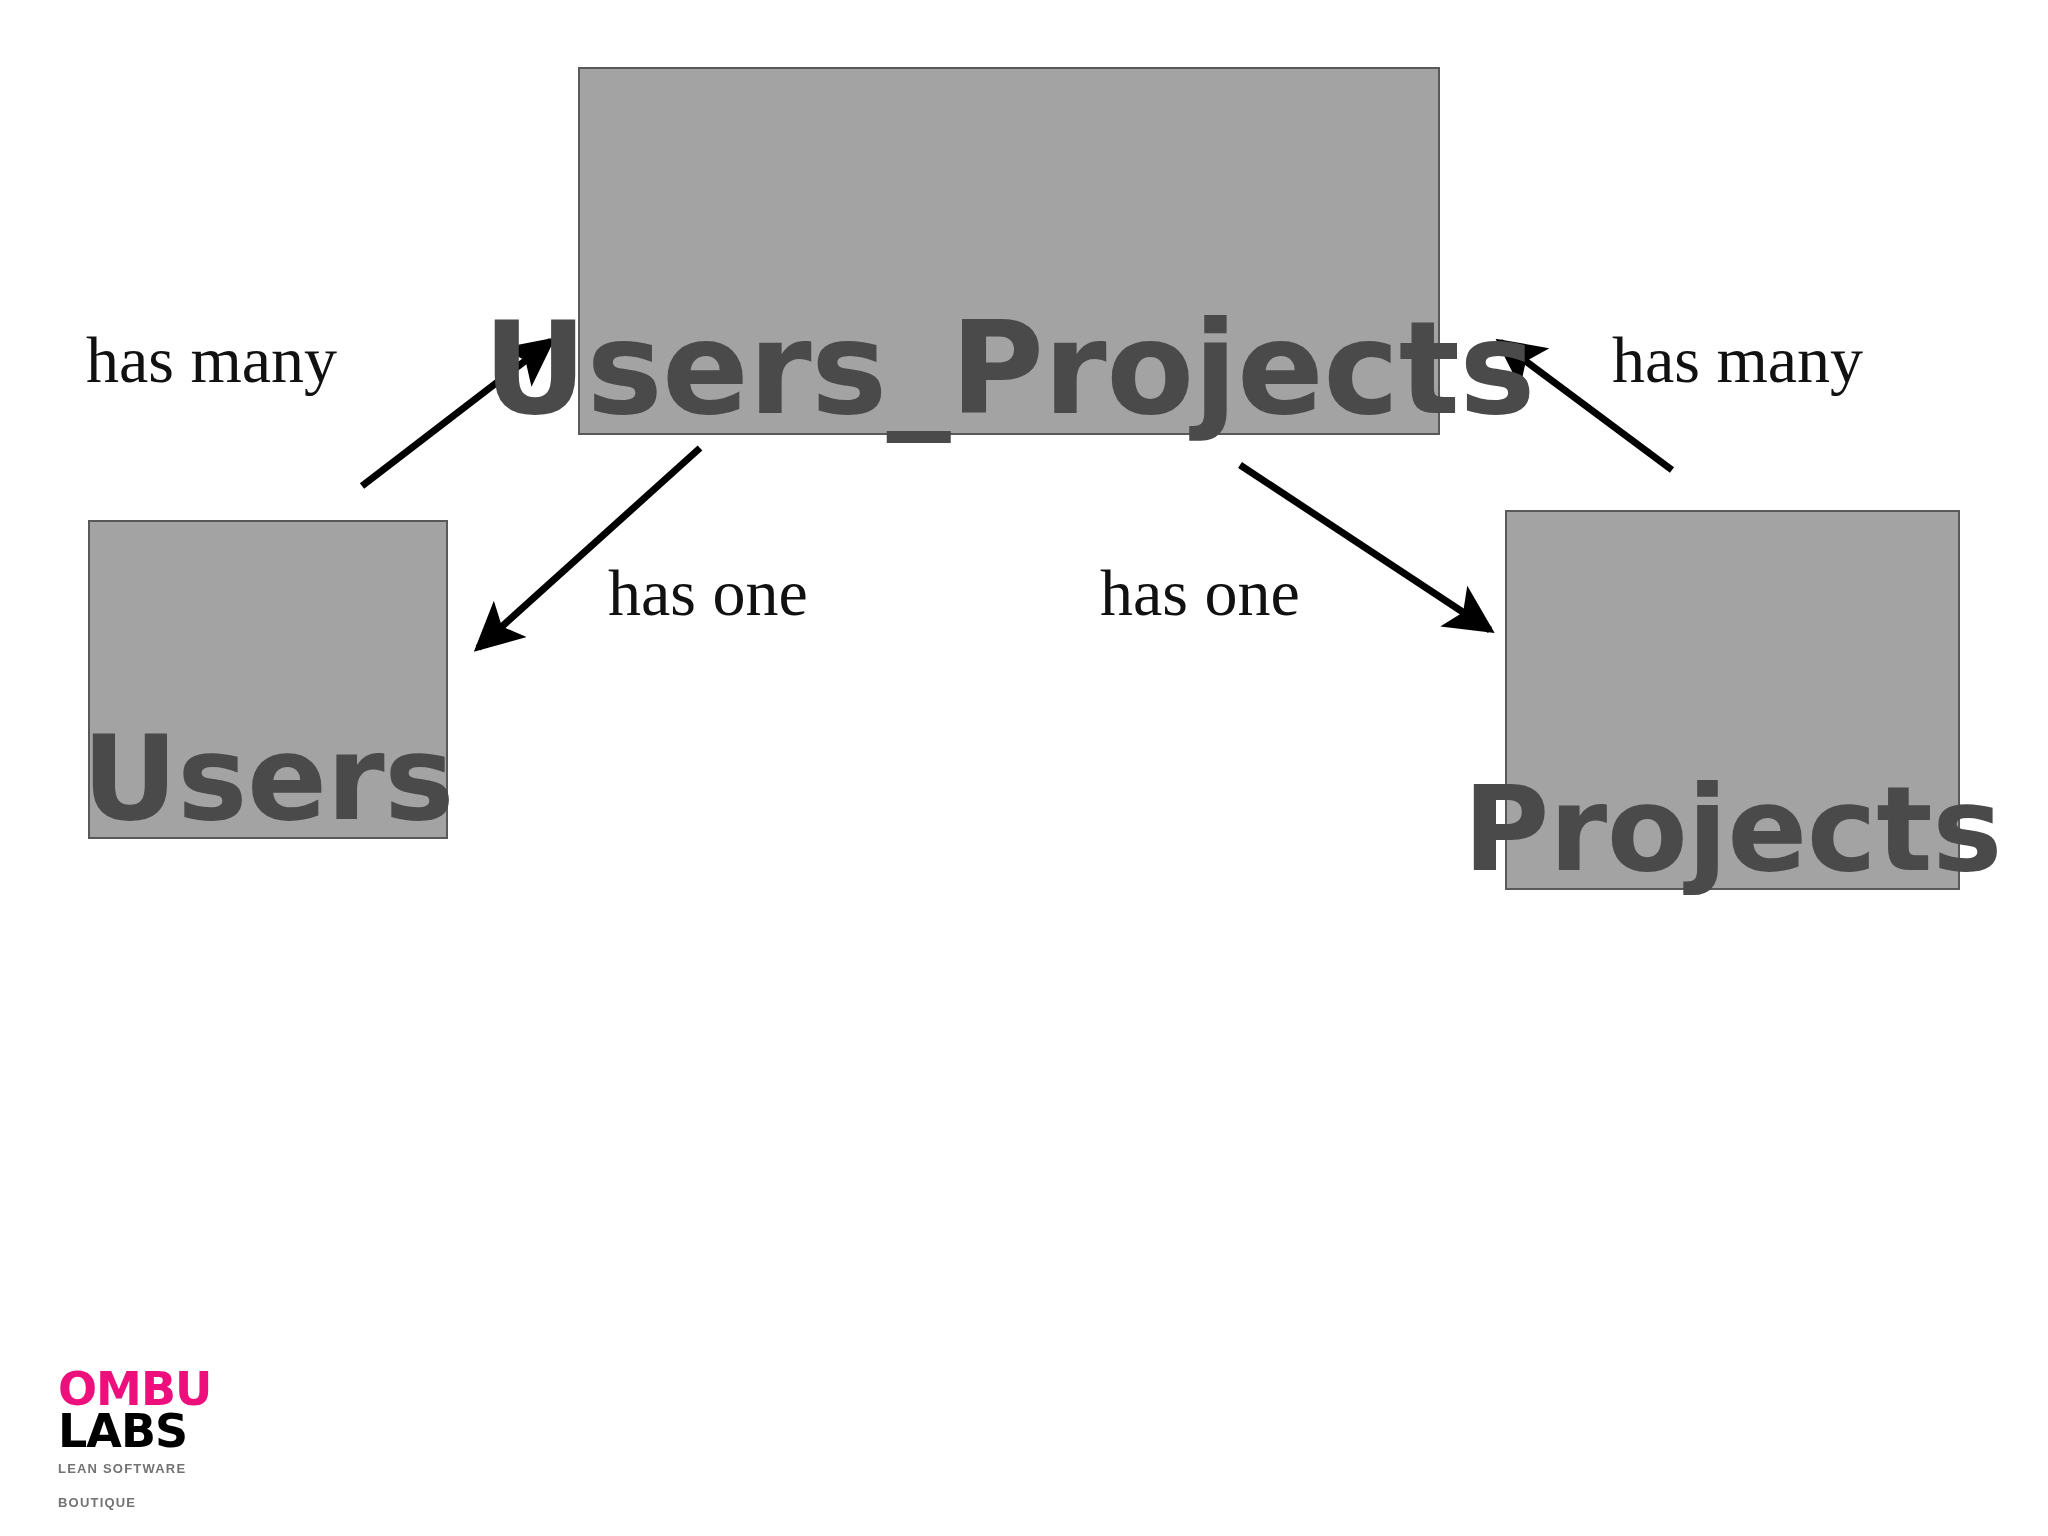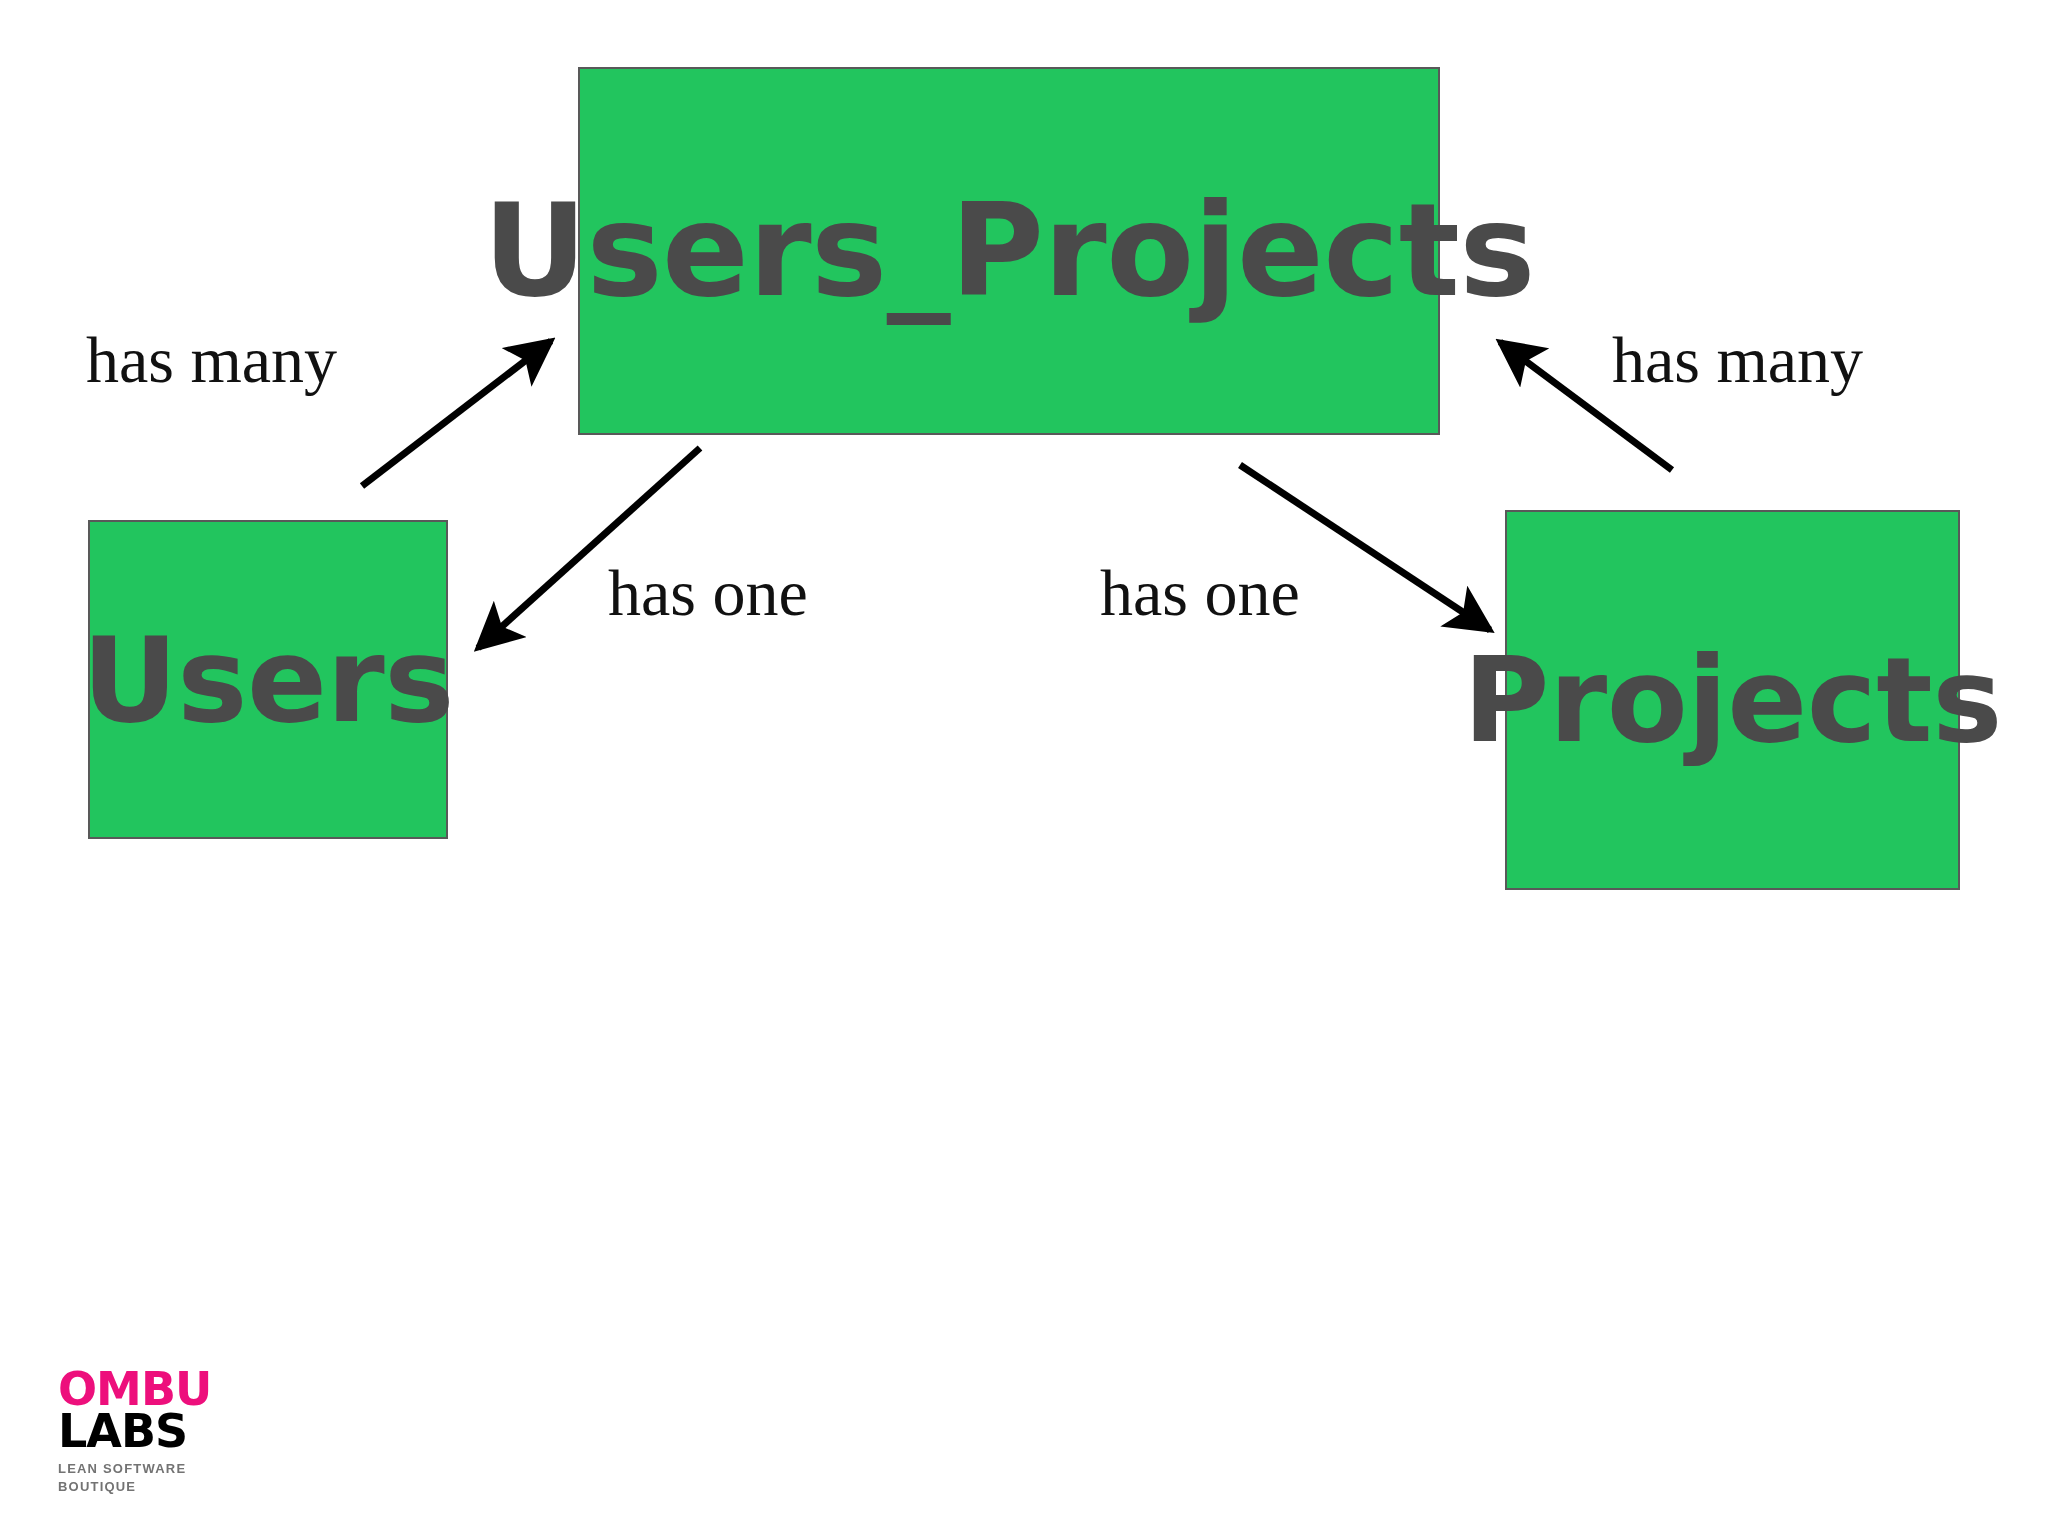--- a/index.html
+++ b/index.html
@@ -20,23 +20,23 @@
     left: 0; top: 0;
     width: 2048px;
     height: 1536px;
   }
 
   
   .entity-box {
     position: absolute;
     box-sizing: border-box;
     border: 2px solid #595959;
-    background: #22c55e;
+    background: #a3a3a3;
     display: flex;
-    align-items: center;
+    align-items: flex-end;
     justify-content: center;
   }
   .entity-label {
     color: #4a4a4a;
     font-family: "DejaVu Sans", sans-serif;
     font-weight: 600;
     letter-spacing: -0.5px;
     line-height: 1;
     white-space: nowrap;
   }
@@ -156,16 +156,16 @@
   <span class="rel-label" id="label-has-one-left">has one</span>
 
   <span class="rel-label" id="label-has-one-right">has one</span>
 
   <span class="rel-label" id="label-has-many-right">has many</span>
 
   <div id="brand-logo">
     <span class="logo-ombu">OMBU</span>
     <span class="logo-labs">LABS</span>
     <span class="logo-tagline">LEAN SOFTWARE</span>
-    <span class="logo-tagline" style="margin-top:0;">BOUTIQUE</span>
+    <span class="logo-tagline" style="margin-top:16px;">BOUTIQUE</span>
   </div>
 
 </div>
 
 </body></html>

